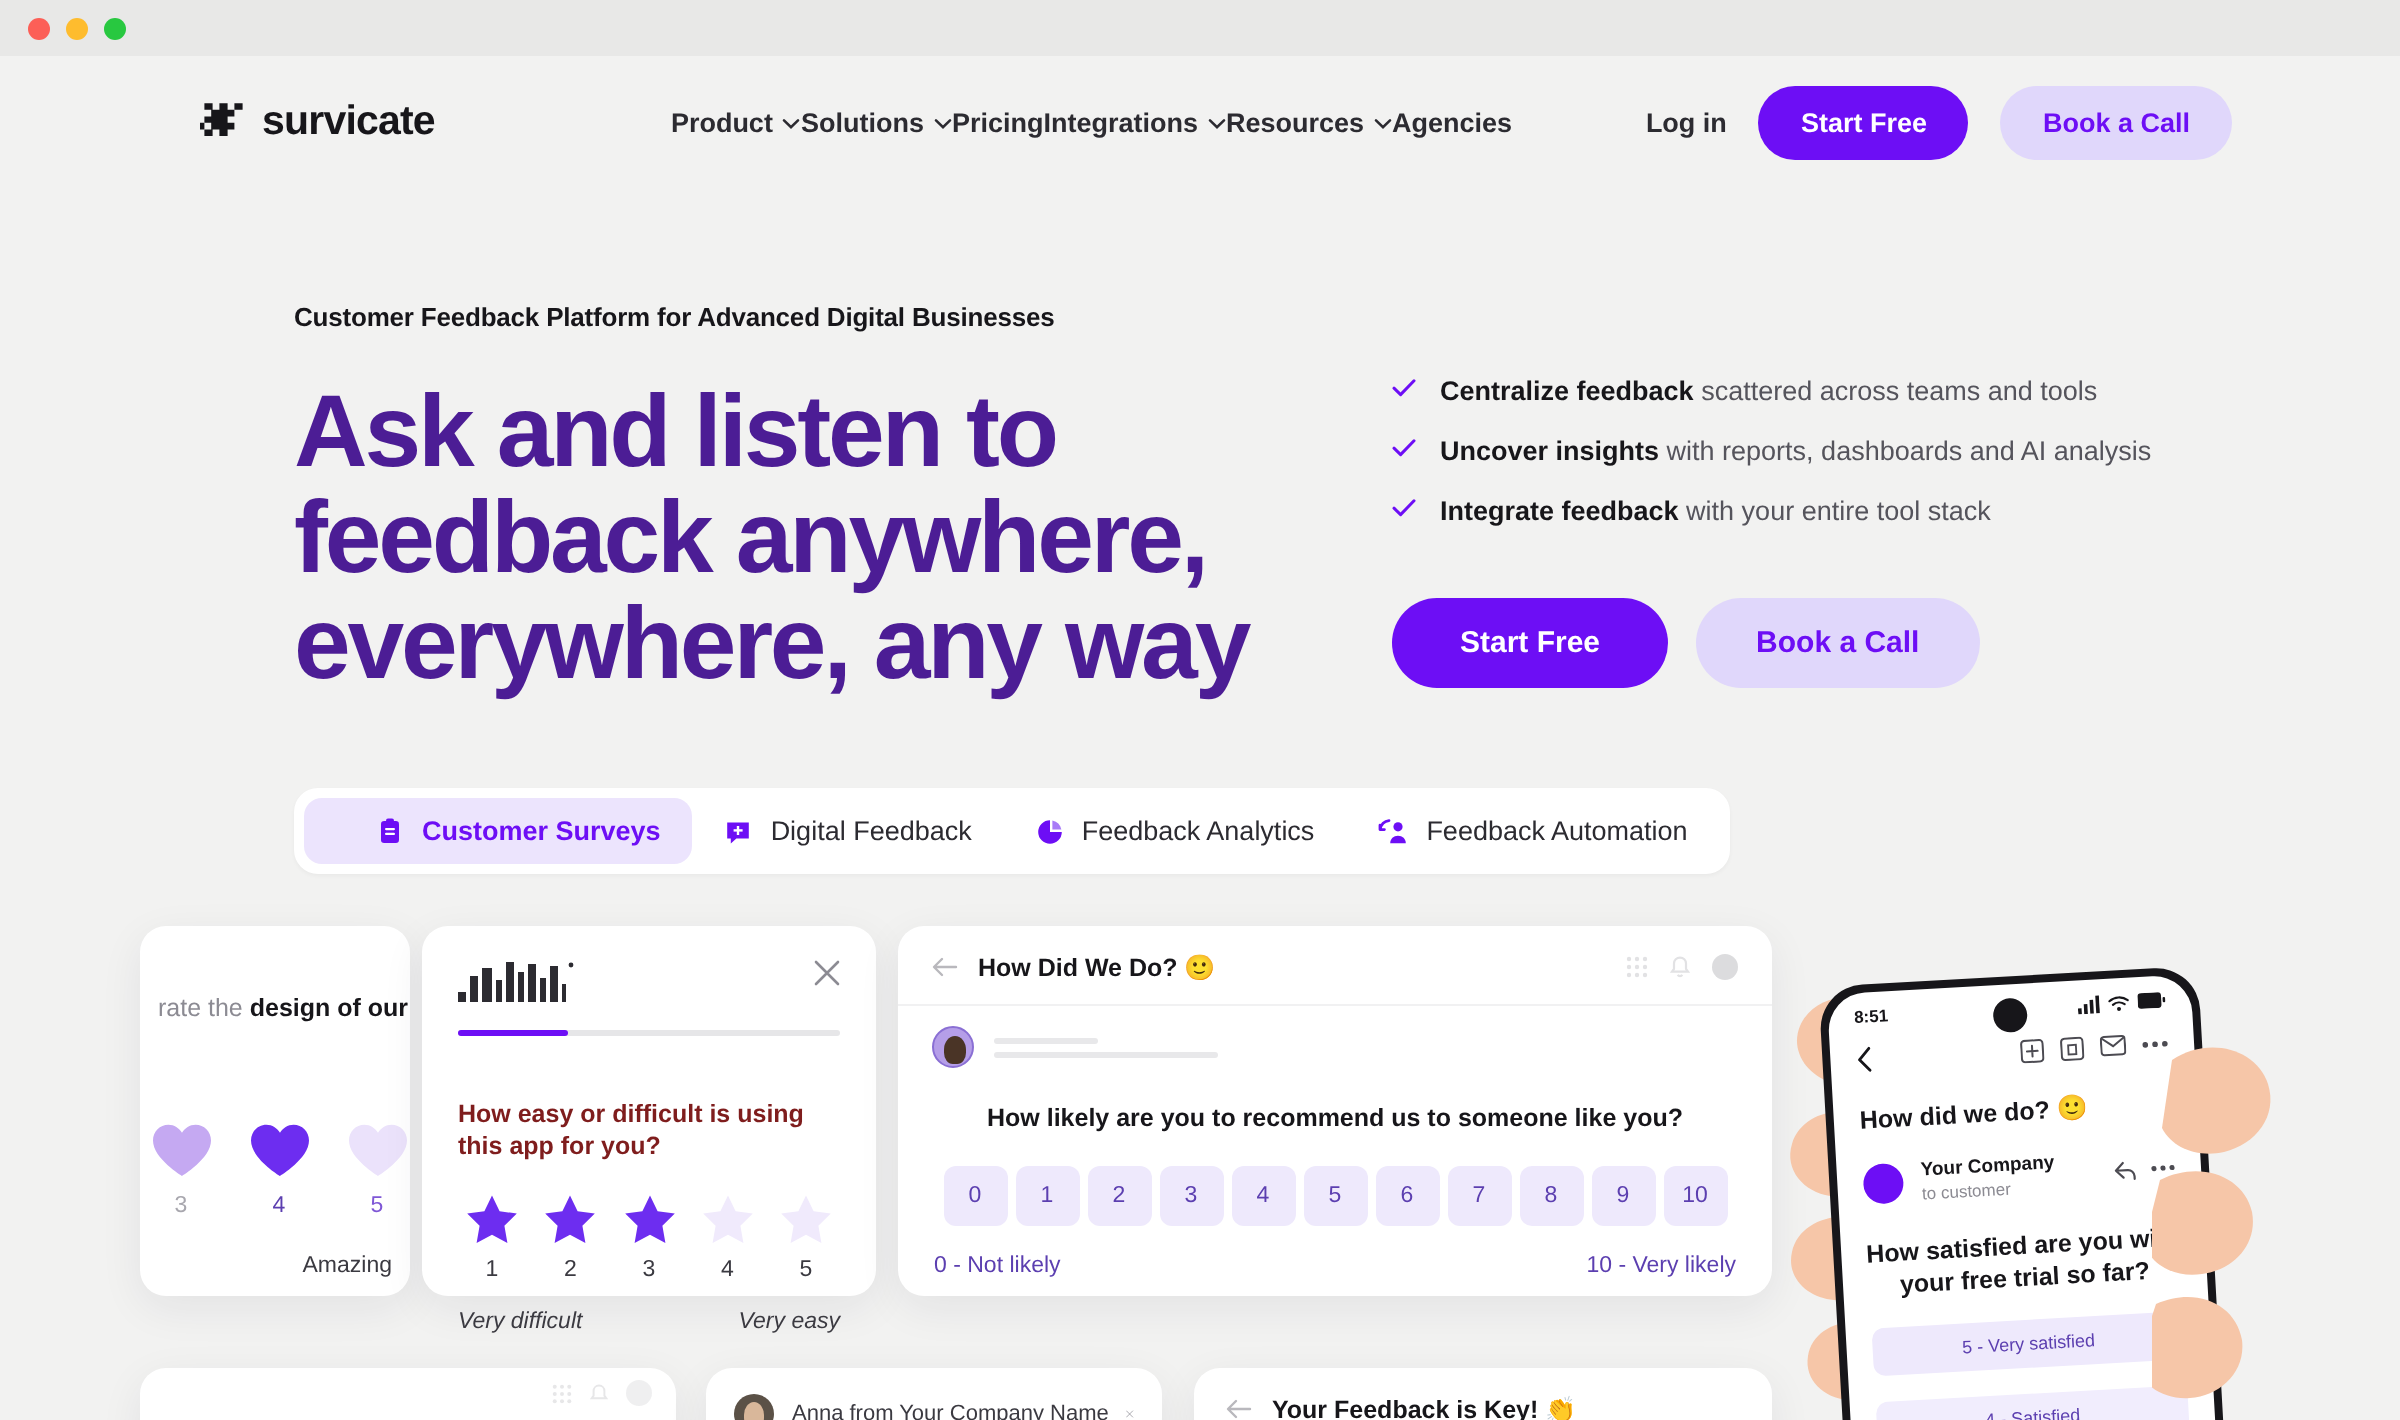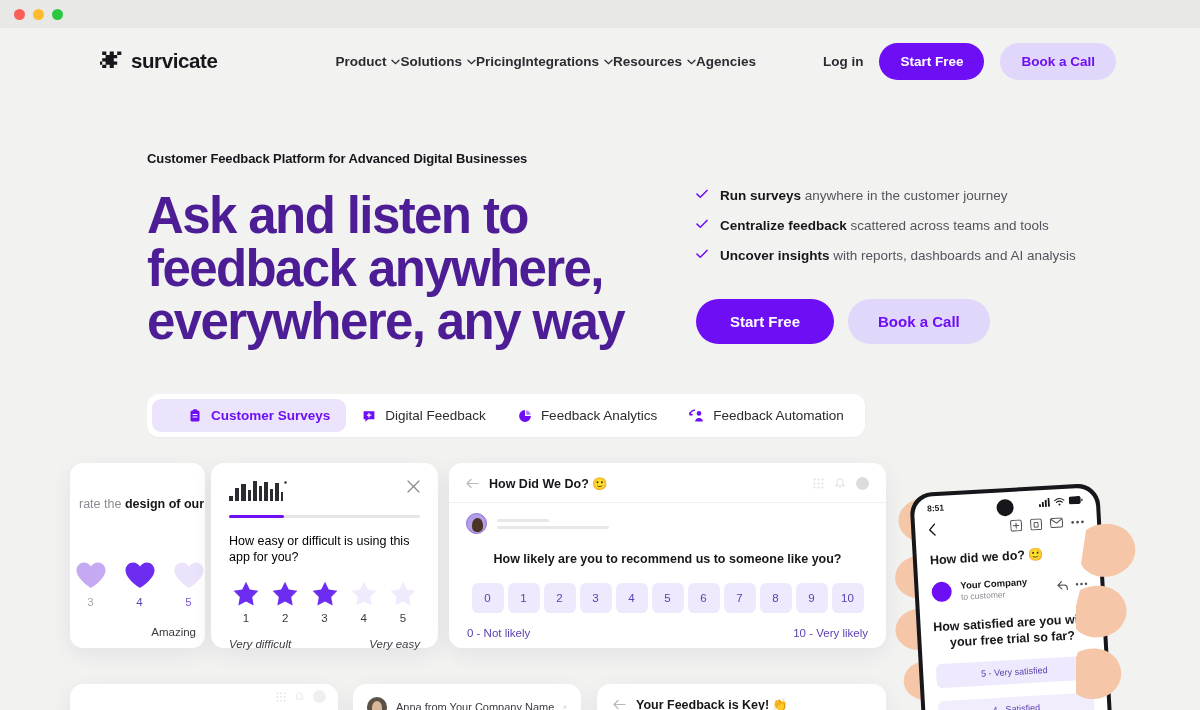--- a/index.html
+++ b/index.html
@@ -251,24 +251,24 @@
     border-radius: 2px;
     position: relative;
   }
   .progress-fill {
     position: absolute; left: 0; top: 0;
     height: 3px; width: 29%;
     background: #6d0ef5;
     border-radius: 2px;
   }
   .stars-q {
-    margin-top: 15px;
+    margin-top: 31px;
     font-size: 12.5px;
-    font-weight: 400;
-    color: #000000;
+    font-weight: 700;
+    color: #7f1d1d;
     line-height: 16px;
   }
   .stars-row {
     display: flex;
     justify-content: space-between;
     margin-top: 16px;
     padding: 0 2px;
   }
   .star-cell { text-align: center; width: 30px; }
   .star-num { font-size: 11.5px; color: #3b3a41; margin-top: 2px; }
@@ -535,33 +535,33 @@
         <span>everywhere, any way</span>
       </h1>
     </div>
 
     <div class="hero-right">
       <ul class="bullets">
         <li class="bullet">
           <svg class="check" width="12" height="10" viewBox="0 0 12 10">
               <path d="M1 5.1 4.3 8.3 11 1.4" stroke="#6d0ef5" stroke-width="1.5" fill="none" stroke-linecap="round" stroke-linejoin="round"></path>
             </svg>
-          <span><b>Run surveys</b><span> anywhere in the customer journey</span></span>
-        </li>
-        <li class="bullet">
-          <svg class="check" width="12" height="10" viewBox="0 0 12 10">
-              <path d="M1 5.1 4.3 8.3 11 1.4" stroke="#6d0ef5" stroke-width="1.5" fill="none" stroke-linecap="round" stroke-linejoin="round"></path>
-            </svg>
           <span><b>Centralize feedback</b><span> scattered across teams and tools</span></span>
         </li>
         <li class="bullet">
           <svg class="check" width="12" height="10" viewBox="0 0 12 10">
               <path d="M1 5.1 4.3 8.3 11 1.4" stroke="#6d0ef5" stroke-width="1.5" fill="none" stroke-linecap="round" stroke-linejoin="round"></path>
             </svg>
           <span><b>Uncover insights</b><span> with reports, dashboards and AI analysis</span></span>
+        </li>
+        <li class="bullet">
+          <svg class="check" width="12" height="10" viewBox="0 0 12 10">
+              <path d="M1 5.1 4.3 8.3 11 1.4" stroke="#6d0ef5" stroke-width="1.5" fill="none" stroke-linecap="round" stroke-linejoin="round"></path>
+            </svg>
+          <span><b>Integrate feedback</b><span> with your entire tool stack</span></span>
         </li>
       </ul>
 
       <div class="hero-ctas">
         <button class="btn btn-lg-primary">Start Free</button>
         <button class="btn btn-lg-ghost">Book a Call</button>
       </div>
     </div>
   </section>
 

